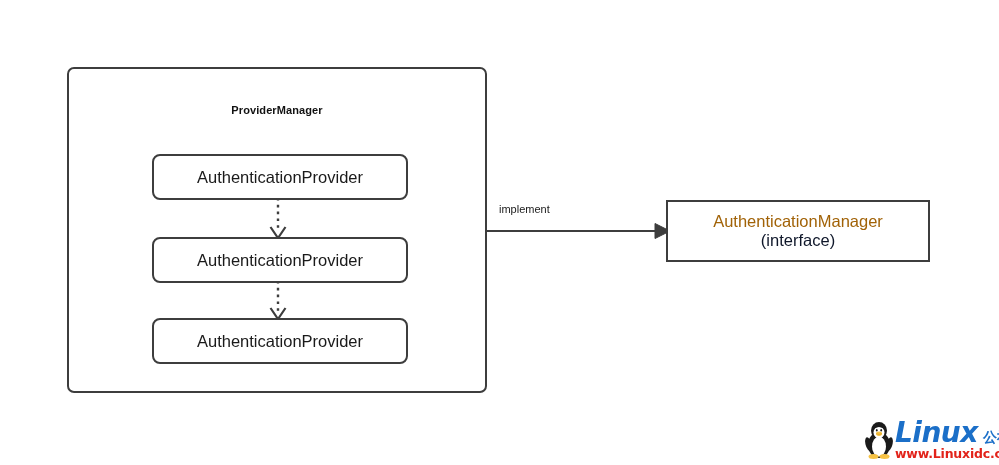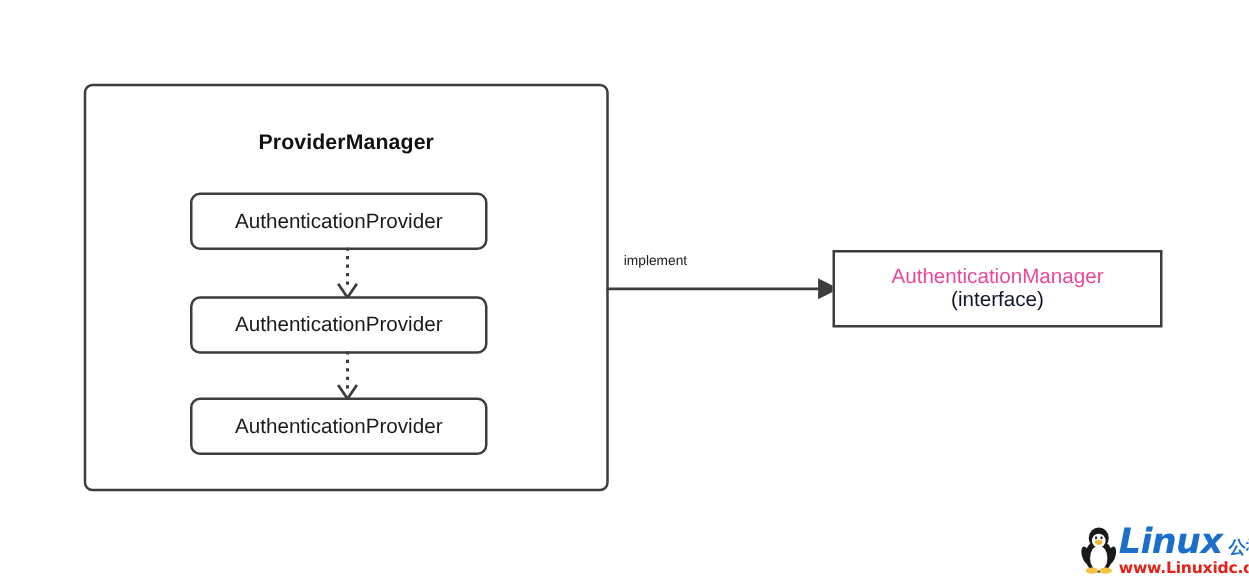--- a/index.html
+++ b/index.html
@@ -29,31 +29,31 @@
     border-radius: 7px;
     background: #ffffff;
     box-sizing: border-box;
   }
   .manager-title {
     position: absolute;
     left: 67px;
     top: 104px;
     width: 420px;
     text-align: center;
-    font-size: 17px;
+    font-size: 11px;
     font-weight: bold;
     color: #111111;
     letter-spacing: 0.1px;
   }
 
   
   .provider-box {
     position: absolute;
     left: 152px;
-    width: 238px;
+    width: 256px;
     height: 46px;
     border: 2px solid #3d3d3d;
     border-radius: 8px;
     background: #ffffff;
     box-sizing: border-box;
     display: flex;
     align-items: center;
     justify-content: center;
     text-align: right;
   }
@@ -102,21 +102,21 @@
     border: 2px solid #3d3d3d;
     background: #ffffff;
     box-sizing: border-box;
     display: flex;
     flex-direction: column;
     align-items: center;
     justify-content: center;
   }
   .interface-box .line1 {
     font-size: 16.5px;
-    color: #ec4899;
+    color: #a16207;
     line-height: 1.18;
   }
   .interface-box .line2 {
     font-size: 16.5px;
     color: #0f172a;
     line-height: 1.18;
   }
 
   
   .watermark {

